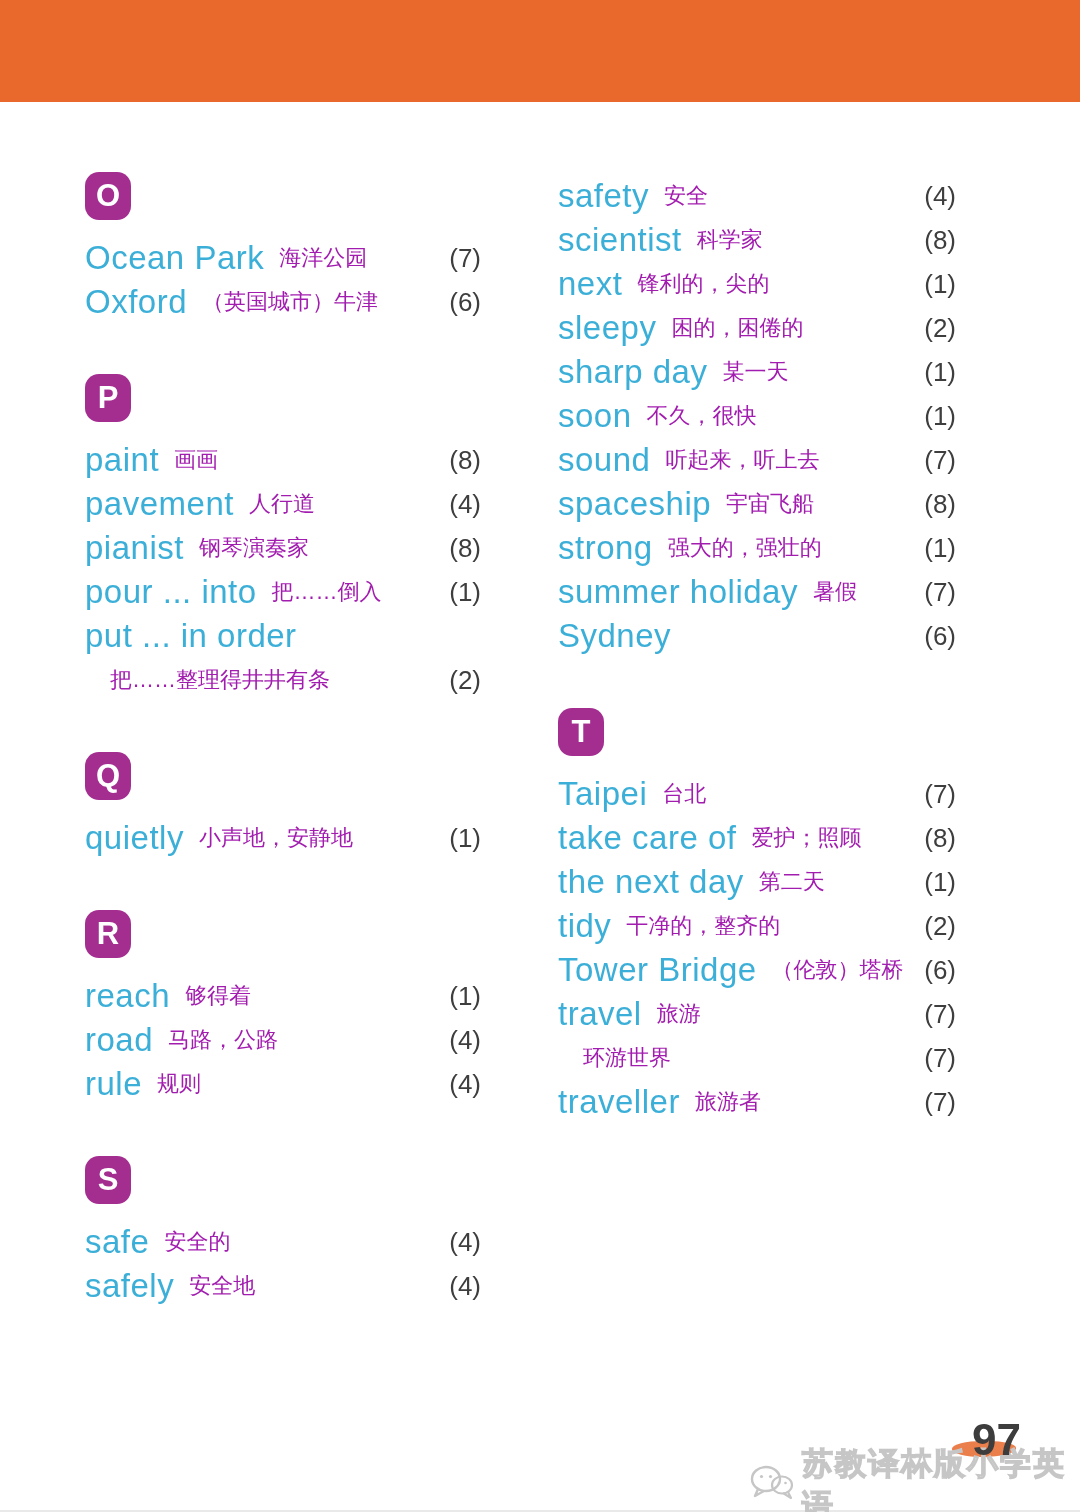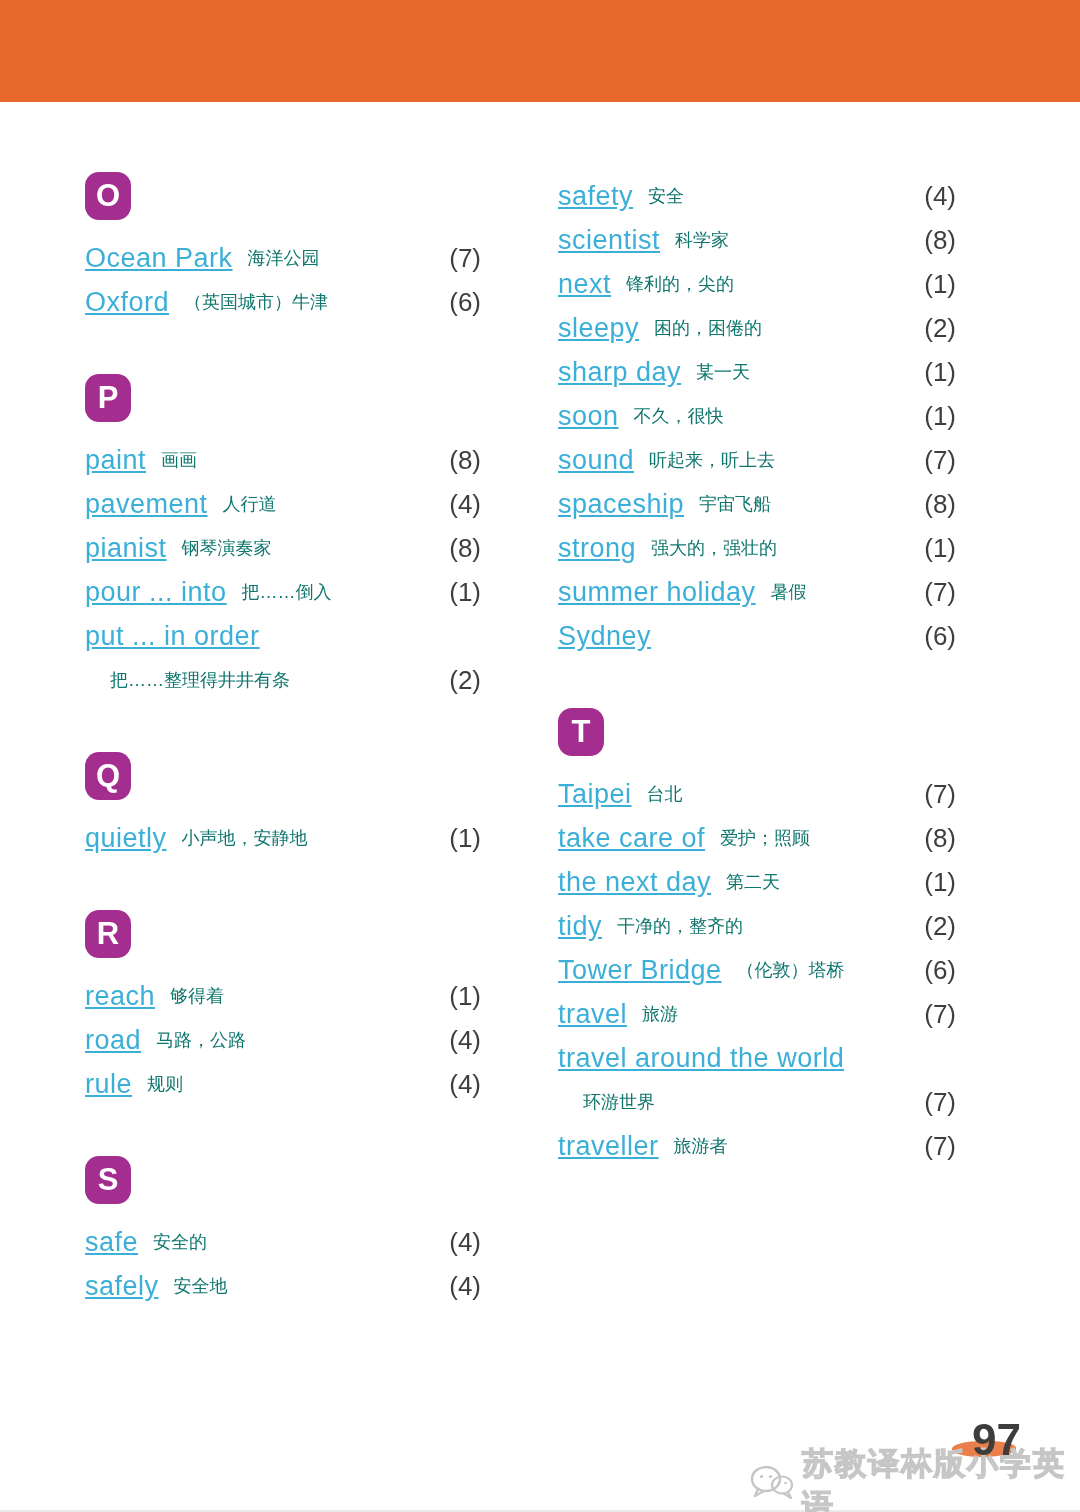--- a/index.html
+++ b/index.html
@@ -42,28 +42,27 @@
   }
   .letter-badge.first { margin-top: 0; }
 
   .entry-row {
     height: 44px;
     display: flex; align-items: center;
     white-space: nowrap;
   }
   .entry-row .word {
     color: var(--word, #3BAFD8);
-    font-size: 27px;
+    font-size: 33px;
     letter-spacing: 0.5px;
     flex: 0 0 auto;
-    text-decoration: underline;
   }
   .entry-row .meaning {
-    color: #0f766e;
-    font-size: 18px;
+    color: #a21caf;
+    font-size: 22px;
     margin-left: 15px;
     flex: 0 0 auto;
   }
   .entry-row .meaning.indent { margin-left: 25px; }
   .entry-row .pages {
     color: #3E3E3E;
     font-size: 26px;
     margin-left: auto;
     flex: 0 0 auto;
   }
@@ -260,23 +259,20 @@
     </div>
     <div class="entry-row">
       <span class="word">Tower Bridge</span>
       <span class="meaning">（伦敦）塔桥</span>
       <span class="pages">(6)</span>
     </div>
     <div class="entry-row">
       <span class="word">travel</span>
       <span class="meaning">旅游</span>
       <span class="pages">(7)</span>
-    </div>
-    <div class="entry-row">
-      <span class="word">travel around the world</span>
     </div>
     <div class="entry-row">
       <span class="meaning indent">环游世界</span>
       <span class="pages">(7)</span>
     </div>
     <div class="entry-row">
       <span class="word">traveller</span>
       <span class="meaning">旅游者</span>
       <span class="pages">(7)</span>
     </div>

